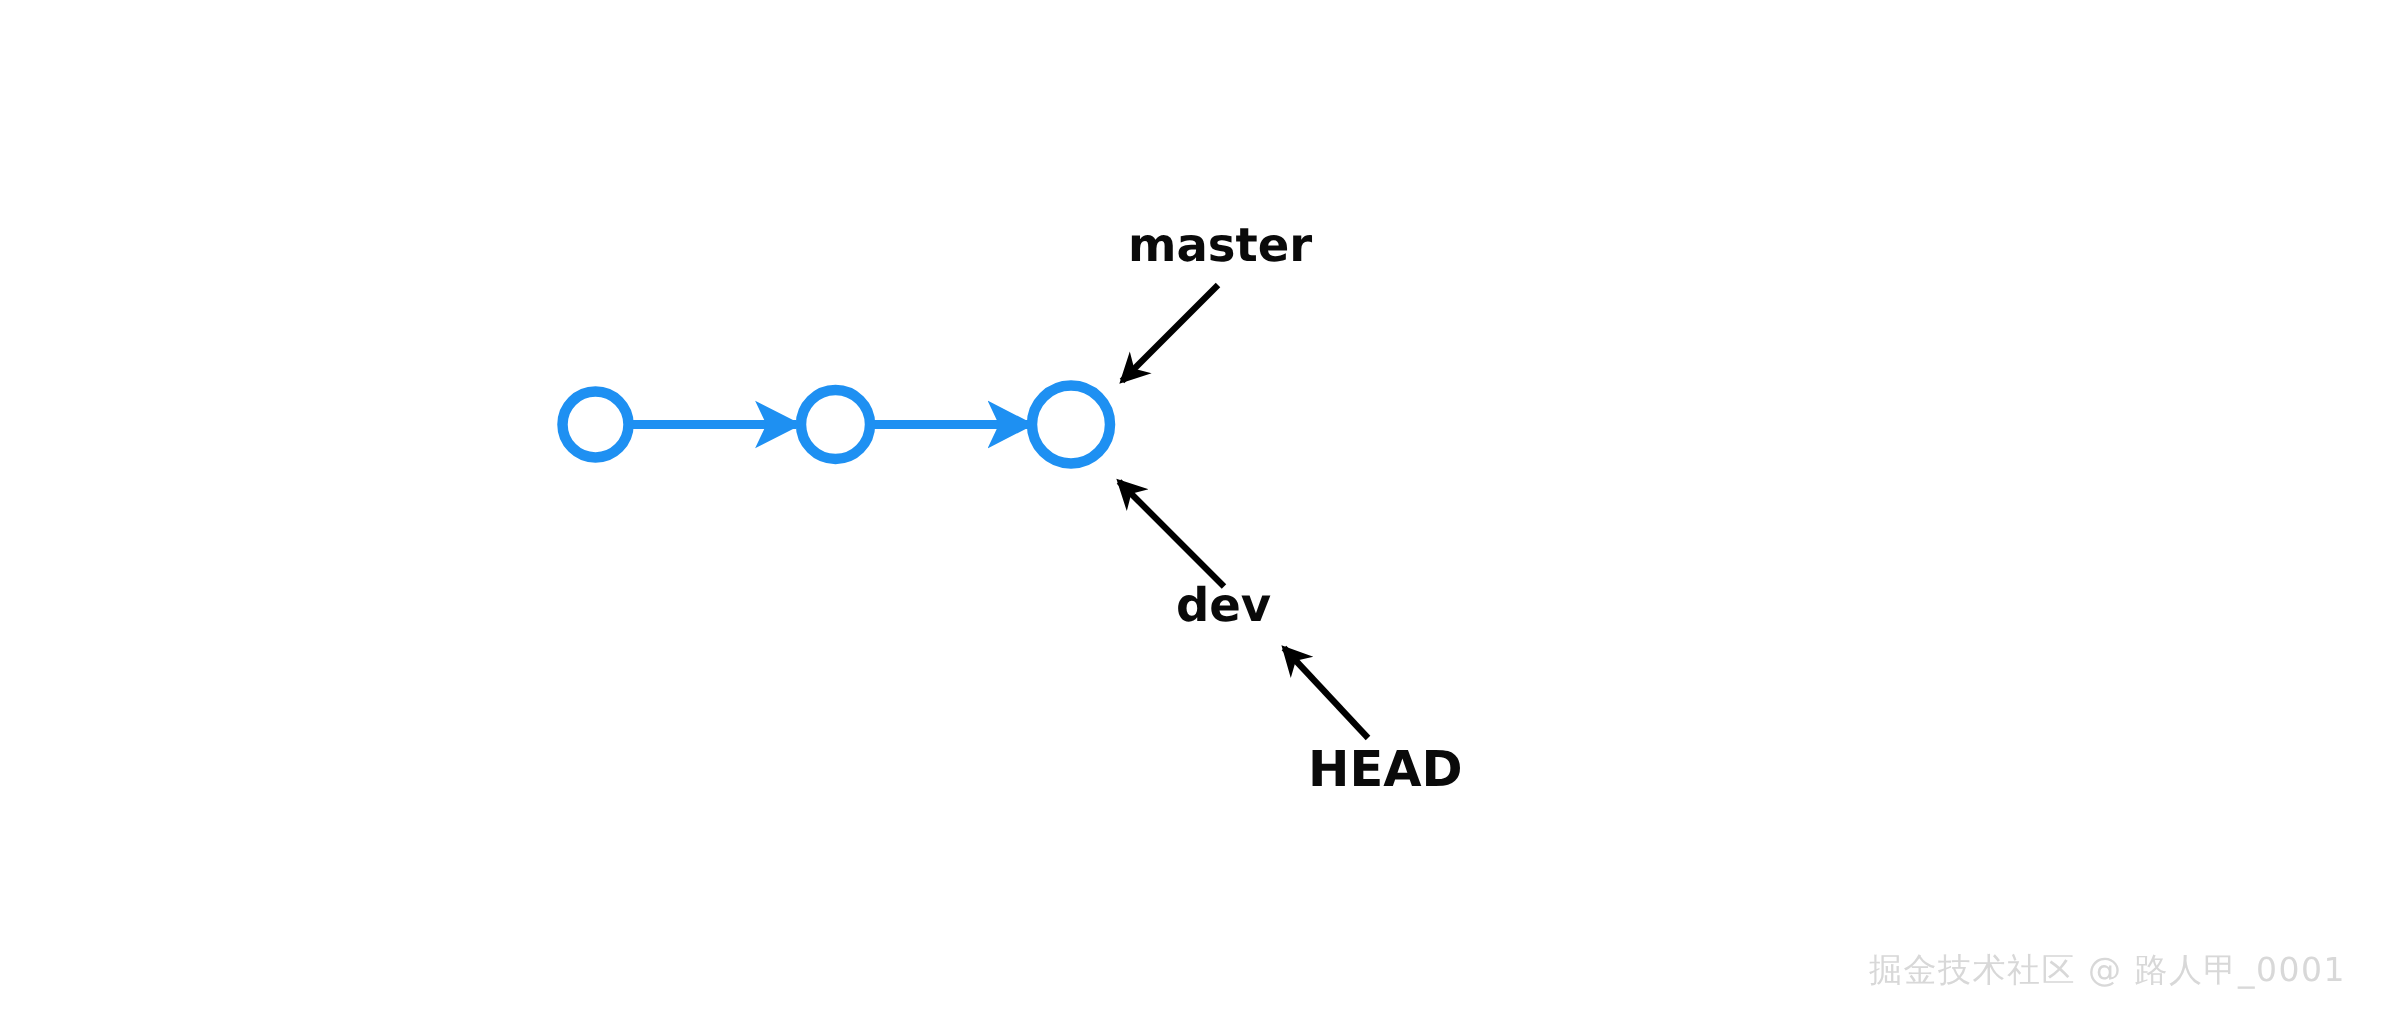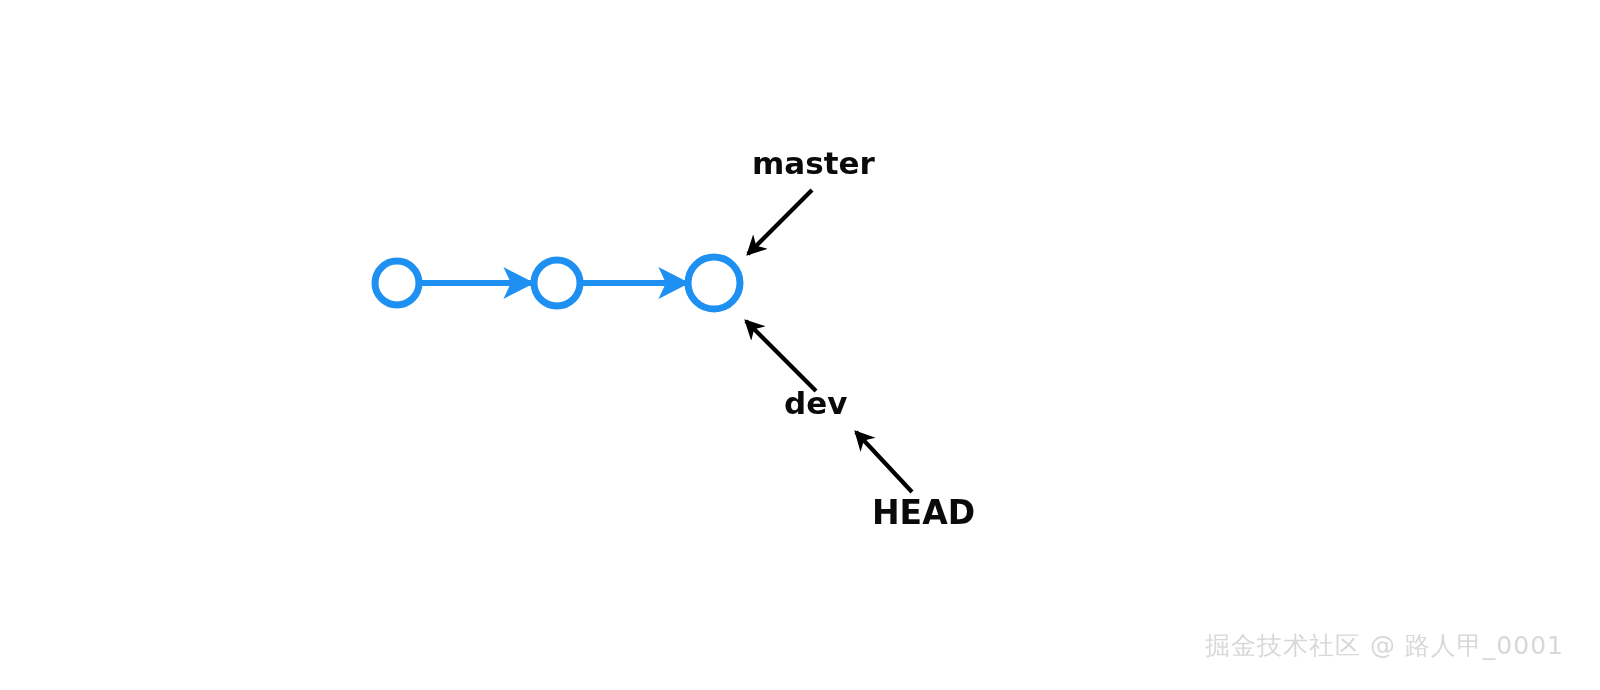--- a/index.html
+++ b/index.html
@@ -29,21 +29,21 @@
   .label-text {
     font-family: "DejaVu Sans", sans-serif;
     font-weight: bold;
     fill: #0a0a0a;
   }
   .watermark {
     position: absolute;
     right: 36px;
     bottom: 28px;
     font-family: "DejaVu Sans", sans-serif;
-    font-size: 25px;
+    font-size: 22px;
     color: #d8d8d8;
     letter-spacing: 1px;
     white-space: nowrap;
     user-select: none;
   }
 </style>
 </head>
 <body>
 
 <div id="canvas">

